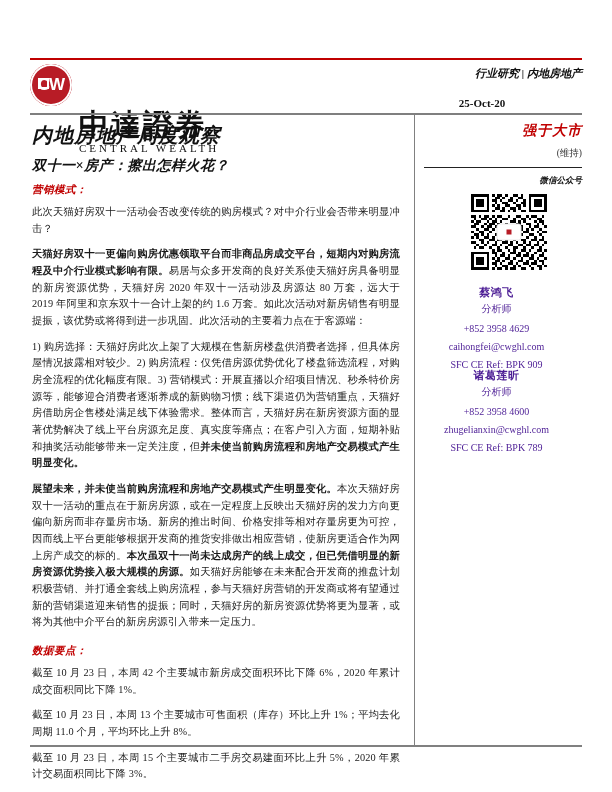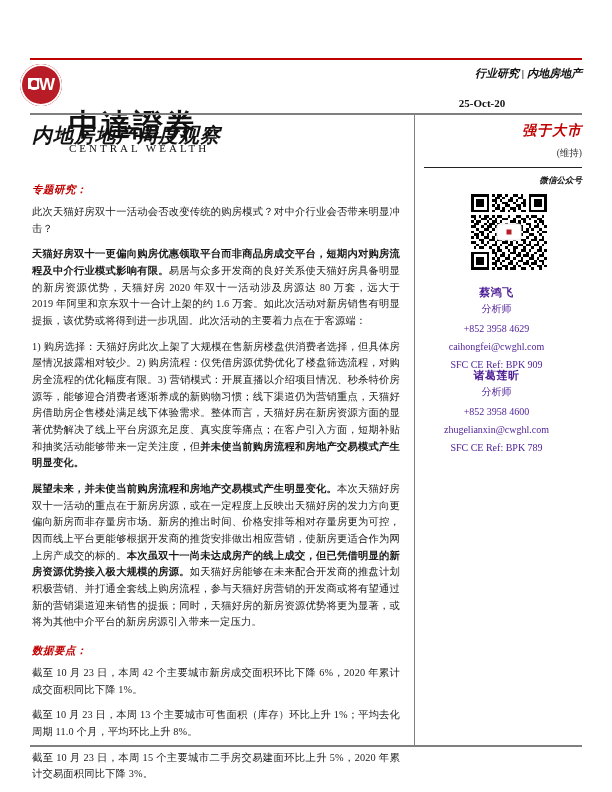--- a/index.html
+++ b/index.html
@@ -23,21 +23,21 @@
     left: 30px;
     top: 58px;
     width: 552px;
     height: 2px;
     background: #c00000;
   }
 
   
   .logo-block {
     position: absolute;
-    left: 20px;
+    left: 30px;
     top: 62px;
     display: flex;
     align-items: flex-start;
   }
   .logo-mark {
     width: 42px;
     height: 42px;
     border-radius: 50%;
     background: #b81c26;
     position: relative;
@@ -305,20 +305,21 @@
     <div class="hdr-sector">行业研究 | 内地房地产</div>
     <div class="hdr-date">25-Oct-20</div>
   </div>
 
   <div class="hdr-rule"></div>
   <div class="v-divider"></div>
   <div class="bottom-rule"></div>
 
   <div class="title-block">
     <div class="doc-title">内地房地产周度观察</div>
+    <div class="doc-subtitle">双十一×房产：擦出怎样火花？</div>
   </div>
 
   <div class="rating-block">
     <div class="rating-main">强于大市</div>
     <div class="rating-sub">(维持)</div>
     <div class="rating-rule"></div>
     <div class="wechat-label">微信公众号</div>
   </div>
 
   <div class="qr-wrap">
@@ -571,21 +572,21 @@
   <div class="analyst analyst-2">
     <div class="an-name">诸葛莲昕</div>
     <div class="an-role">分析师</div>
     <div class="an-line">+852 3958 4600</div>
     <div class="an-line">zhugelianxin@cwghl.com</div>
     <div class="an-line">SFC CE Ref: BPK 789</div>
   </div>
 
   <div class="body-col">
 
-    <div class="sec-head">专题研究：</div>
+    <div class="sec-head">营销模式：</div>
 
     <p class="para">此次天猫好房双十一活动会否改变传统的购房模式？对中介行业会否带来明显冲击？</p>
 
     <p class="para"><b>天猫好房双十一更偏向购房优惠领取平台而非商品房成交平台，短期内对购房流程及中介行业模式影响有限。</b><span>易居与众多开发商的良好关系使天猫好房具备明显的新房资源优势，天猫好房 2020 年双十一活动涉及房源达 80 万套，远大于 2019 年阿里和京东双十一合计上架的约 1.6 万套。如此次活动对新房销售有明显提振，该优势或将得到进一步巩固。此次活动的主要着力点在于客源端：</span></p>
 
     <p class="para"><span>1) 购房选择：天猫好房此次上架了大规模在售新房楼盘供消费者选择，但具体房屋情况披露相对较少。2) 购房流程：仅凭借房源优势优化了楼盘筛选流程，对购房全流程的优化幅度有限。3) 营销模式：开展直播以介绍项目情况、秒杀特价房源等，能够迎合消费者逐渐养成的新购物习惯；线下渠道仍为营销重点，天猫好房借助房企售楼处满足线下体验需求。整体而言，天猫好房在新房资源方面的显著优势解决了线上平台房源充足度、真实度等痛点；在客户引入方面，短期补贴和抽奖活动能够带来一定关注度，但</span><b>并未使当前购房流程和房地产交易模式产生明显变化。</b></p>
 
     <p class="para"><b>展望未来，并未使当前购房流程和房地产交易模式产生明显变化。</b><span>本次天猫好房双十一活动的重点在于新房房源，或在一定程度上反映出天猫好房的发力方向更偏向新房而非存量房市场。新房的推出时间、价格安排等相对存量房更为可控，因而线上平台更能够根据开发商的推货安排做出相应营销，使新房更适合作为网上房产成交的标的。</span><b>本次虽双十一尚未达成房产的线上成交，但已凭借明显的新房资源优势接入极大规模的房源。</b><span>如天猫好房能够在未来配合开发商的推盘计划积极营销、并打通全套线上购房流程，参与天猫好房营销的开发商或将有望通过新的营销渠道迎来销售的提振；同时，天猫好房的新房资源优势将更为显著，或将为其他中介平台的新房房源引入带来一定压力。</span></p>
 
     <div class="sec-head gap">数据要点：</div>

